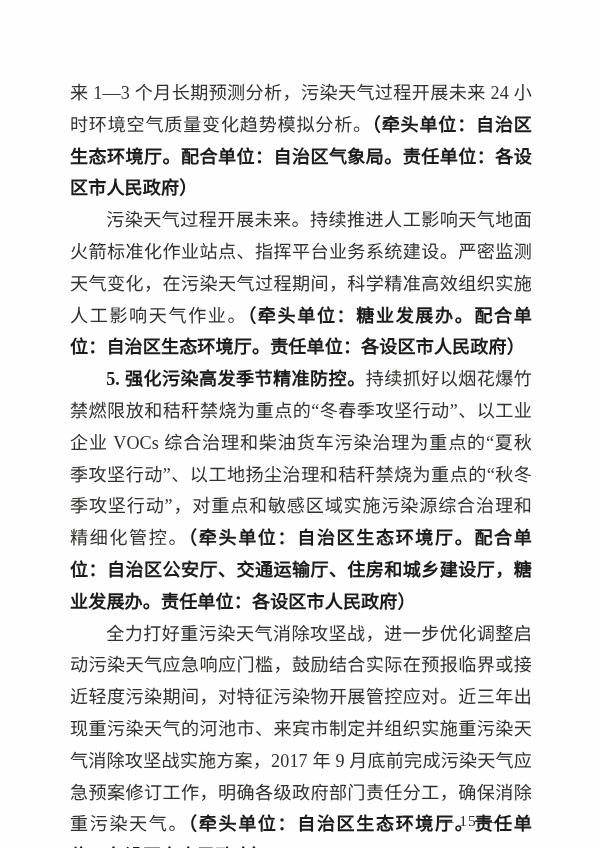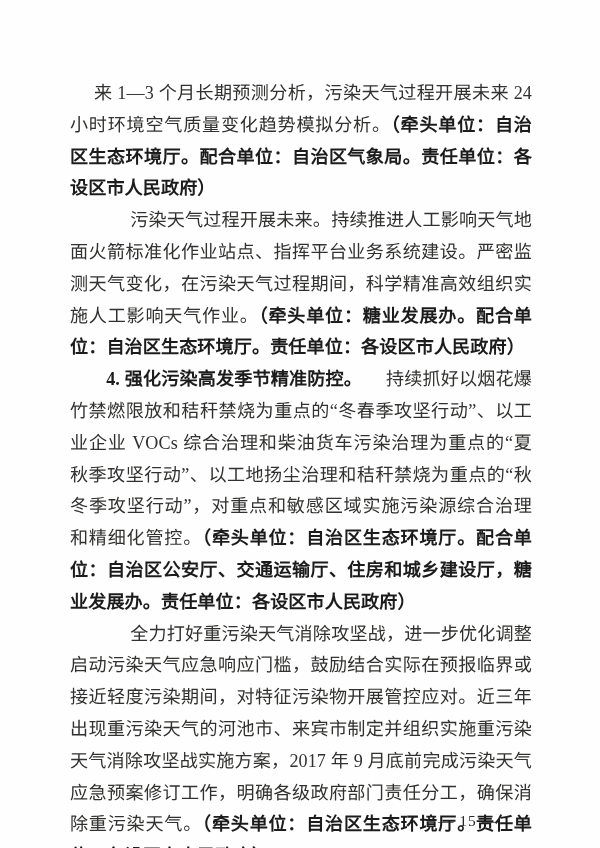--- a/index.html
+++ b/index.html
@@ -43,21 +43,20 @@
     font-family: "Liberation Serif", "DejaVu Serif", serif;
   }
 
   .para.indent {
     text-indent: 2em;
   }
 
   
   .t {
     color: #31312f;
-    margin-left: 24px;
   }
 
   
   .b {
     font-weight: bold;
     color: #1c1c1c;
   }
 
   #page-number {
     position: absolute;
@@ -78,21 +77,21 @@
 </style>
 </head>
 <body>
 
 <div id="page">
 
   <div id="content">
 
   <p class="para"><span class="t">来 1—3 个月长期预测分析，污染天气过程开展未来 24 小时环境空气质量变化趋势模拟分析。</span><span class="b">（牵头单位：自治区生态环境厅。配合单位：自治区气象局。责任单位：各设区市人民政府）</span></p>
       <p class="para indent"><span class="t">污染天气过程开展未来。持续推进人工影响天气地面火箭标准化作业站点、指挥平台业务系统建设。严密监测天气变化，在污染天气过程期间，科学精准高效组织实施人工影响天气作业。</span><span class="b">（牵头单位：糖业发展办。配合单位：自治区生态环境厅。责任单位：各设区市人民政府）</span></p>
-      <p class="para indent"><span class="b">4. 强化污染高发季节精准防控。</span><span class="t">持续抓好以烟花爆竹禁燃限放和秸秆禁烧为重点的“冬春季攻坚行动”、以工业企业 VOCs 综合治理和柴油货车污染治理为重点的“夏秋季攻坚行动”、以工地扬尘治理和秸秆禁烧为重点的“秋冬季攻坚行动”，对重点和敏感区域实施污染源综合治理和精细化管控。</span><span class="b">（牵头单位：自治区生态环境厅。配合单位：自治区公安厅、交通运输厅、住房和城乡建设厅，糖业发展办。责任单位：各设区市人民政府）</span></p>
+      <p class="para indent"><span class="b">5. 强化污染高发季节精准防控。</span><span class="t">持续抓好以烟花爆竹禁燃限放和秸秆禁烧为重点的“冬春季攻坚行动”、以工业企业 VOCs 综合治理和柴油货车污染治理为重点的“夏秋季攻坚行动”、以工地扬尘治理和秸秆禁烧为重点的“秋冬季攻坚行动”，对重点和敏感区域实施污染源综合治理和精细化管控。</span><span class="b">（牵头单位：自治区生态环境厅。配合单位：自治区公安厅、交通运输厅、住房和城乡建设厅，糖业发展办。责任单位：各设区市人民政府）</span></p>
       <p class="para indent"><span class="t">全力打好重污染天气消除攻坚战，进一步优化调整启动污染天气应急响应门槛，鼓励结合实际在预报临界或接近轻度污染期间，对特征污染物开展管控应对。近三年出现重污染天气的河池市、来宾市制定并组织实施重污染天气消除攻坚战实施方案，2017 年 9 月底前完成污染天气应急预案修订工作，明确各级政府部门责任分工，确保消除重污染天气。</span><span class="b">（牵头单位：自治区生态环境厅。责任单位：各设区市人民政府）</span></p>
     </div>
 
   <div id="page-number">
     <span class="pn-inner">— 15 —</span>
   </div>
 
 </div>
 
 </body></html>

